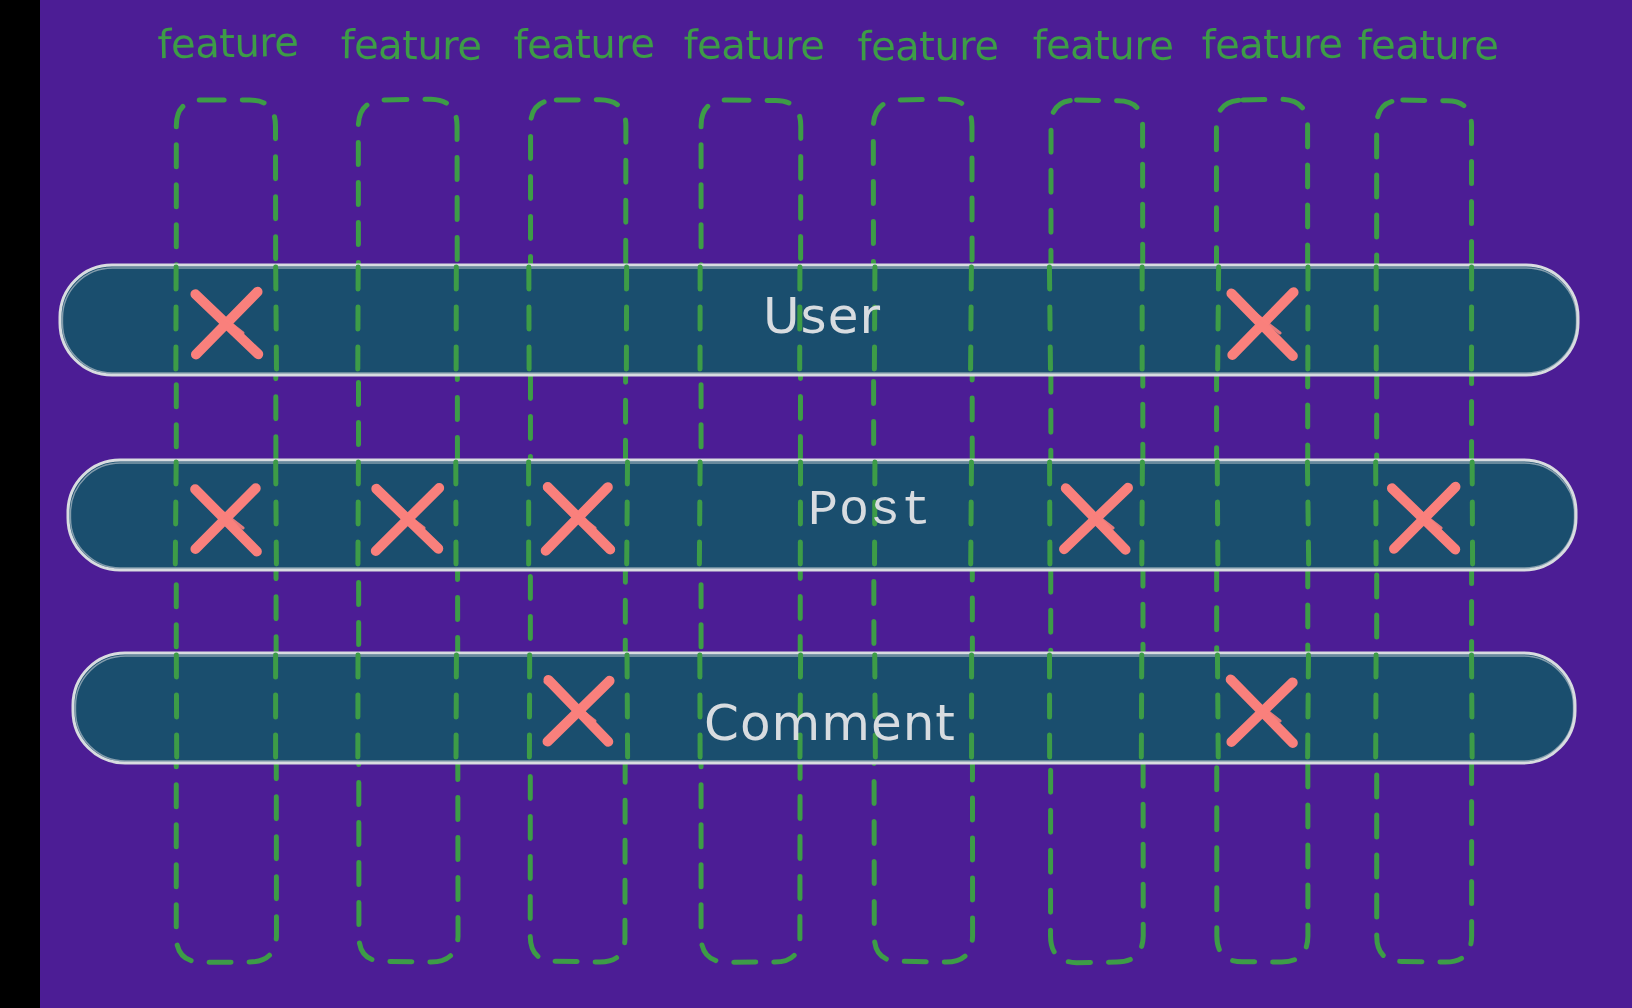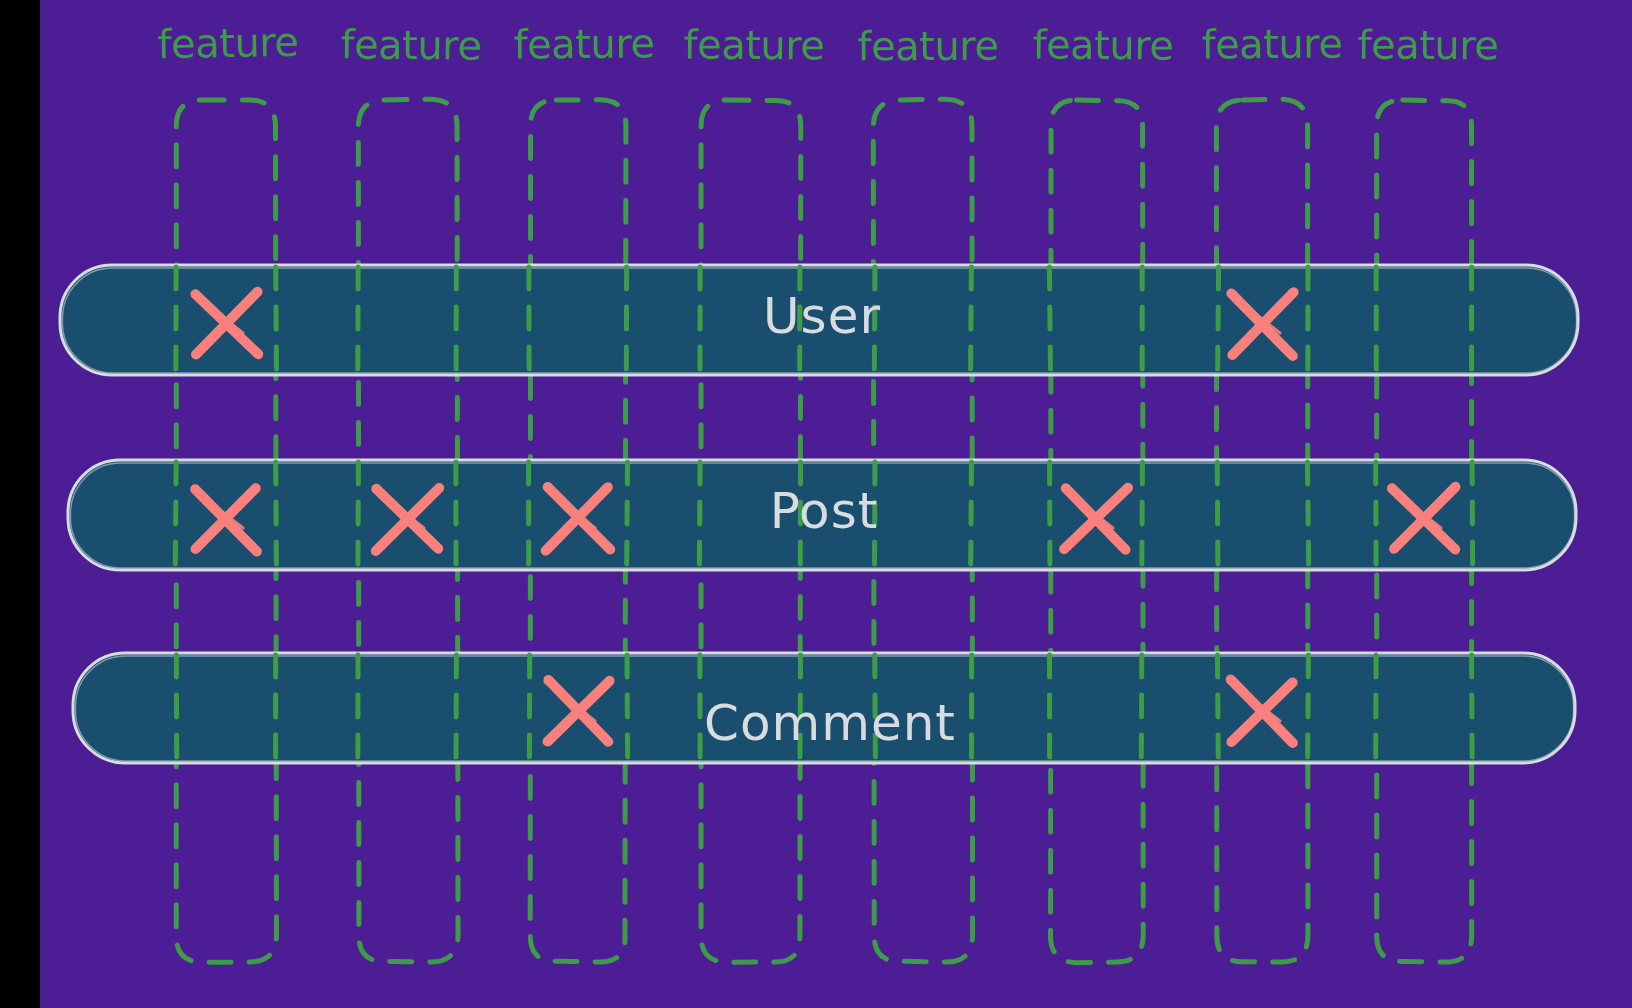--- a/index.html
+++ b/index.html
@@ -181,17 +181,17 @@
       <div class="feature-label" style="left: 286px; top: 22px; width: 170px; transform: rotate(0.6deg);">feature</div>
       <div class="feature-label" style="left: 459px; top: 21px; width: 170px; transform: rotate(-0.5deg);">feature</div>
       <div class="feature-label" style="left: 629px; top: 22px; width: 170px; transform: rotate(0.4deg);">feature</div>
       <div class="feature-label" style="left: 803px; top: 23px; width: 170px; transform: rotate(-0.3deg);">feature</div>
       <div class="feature-label" style="left: 978px; top: 22px; width: 170px; transform: rotate(0.5deg);">feature</div>
       <div class="feature-label" style="left: 1147px; top: 21px; width: 170px; transform: rotate(-0.4deg);">feature</div>
       <div class="feature-label" style="left: 1303px; top: 22px; width: 170px; transform: rotate(0.3deg);">feature</div>
     </div>
   <div id="entity-labels">
       <div class="entity-label" style="left: 782px; top: 287px;">User</div>
-      <div class="entity-label" style="left: 784px; top: 482px;">Post</div>
+      <div class="entity-label" style="left: 830px; top: 482px; font-family: Liberation Mono, monospace;">Post</div>
       <div class="entity-label" style="left: 790px; top: 694px;">Comment</div>
     </div>
 
 </div>
 
 </body></html>

